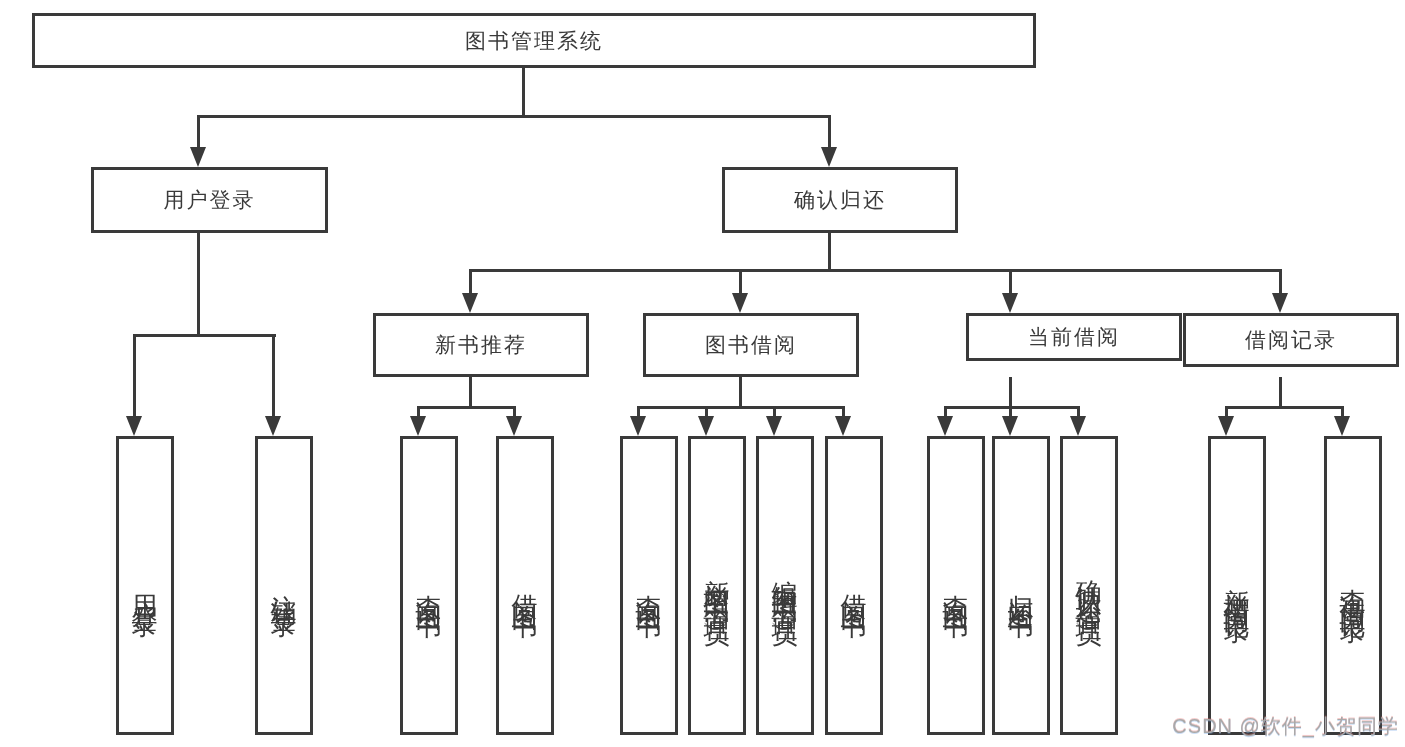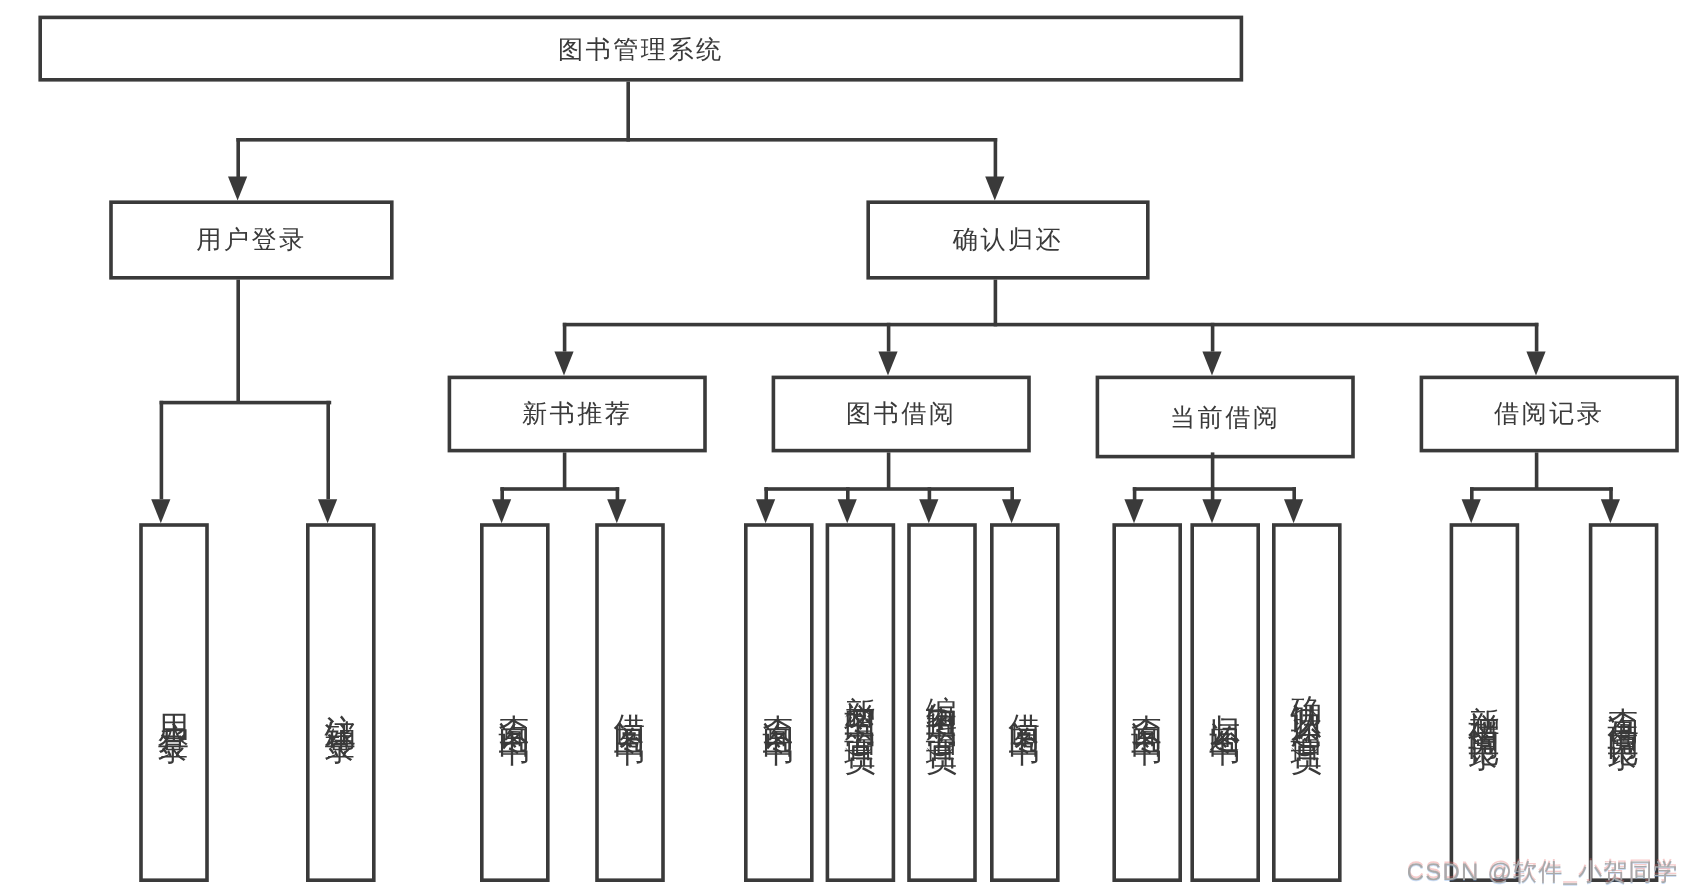--- a/index.html
+++ b/index.html
@@ -42,22 +42,22 @@
     border-left:8px solid transparent;
     border-right:8px solid transparent;
     border-top:20px solid #3a3a3a;
   }
   
   #root   {left:21px;  top:13px;  width:1004px; height:55px;}
   #n-l2-0 {left:80px;  top:167px; width:237px;  height:66px;}
   #n-l2-1 {left:711px; top:167px; width:236px;  height:66px;}
   #n-l3-0 {left:362px; top:313px; width:216px;  height:64px;}
   #n-l3-1 {left:632px; top:313px; width:216px;  height:64px;}
-  #n-l3-2 {left:902px; top:313px; width:216px;  height:69px;}
-  #n-l3-3 {left:1172px;top:313px; width:216px;  height:64px;}
+  #n-l3-2 {left:955px; top:313px; width:216px;  height:48px;}
+  #n-l3-3 {left:1172px;top:313px; width:216px;  height:54px;}
   .leaf   {top:436px; width:58px; height:299px;}
   #lf-0 {left:105px;} #lf-1 {left:244px;}
   #lf-2 {left:389px;} #lf-3 {left:485px;}
   #lf-4 {left:609px;} #lf-5 {left:677px;} #lf-6 {left:745px;} #lf-7 {left:814px;}
   #lf-8 {left:916px;} #lf-9 {left:981px;} #lf-10{left:1049px;}
   #lf-11{left:1197px;} #lf-12{left:1313px;}
   .watermark{
     position:absolute;
     right:6px;
     bottom:7px;

